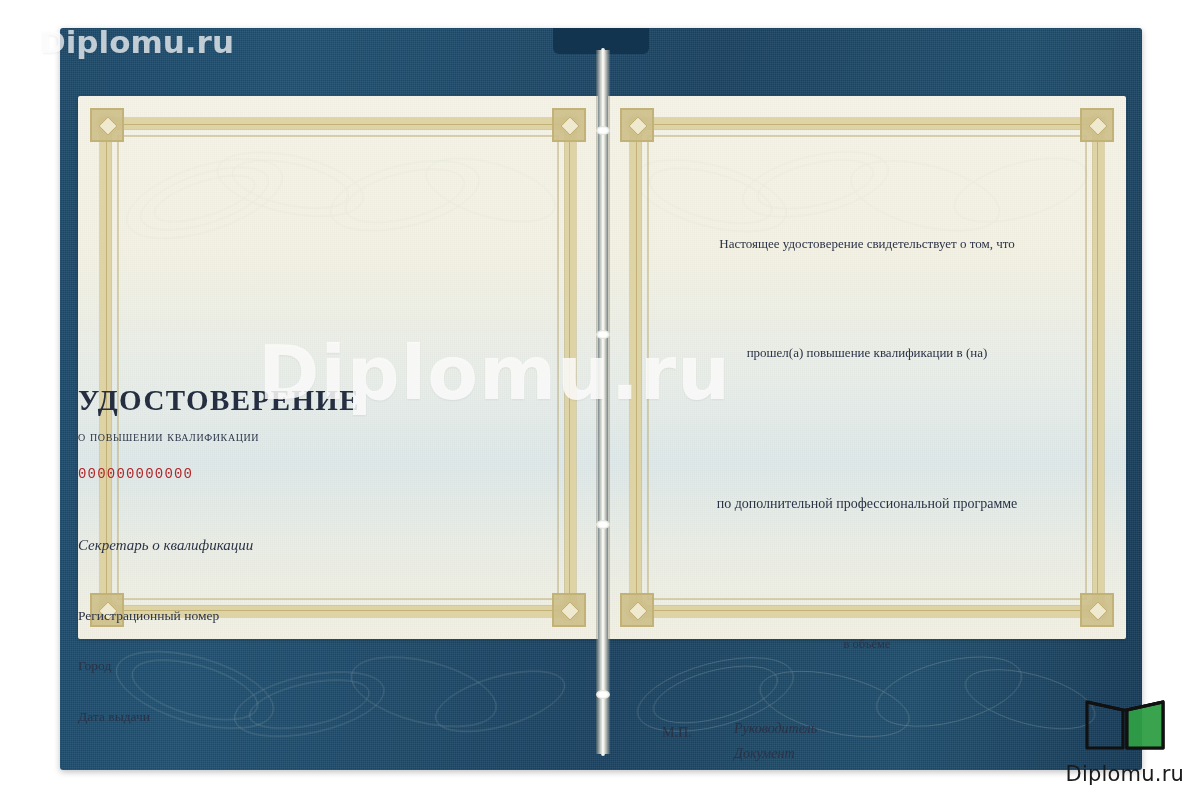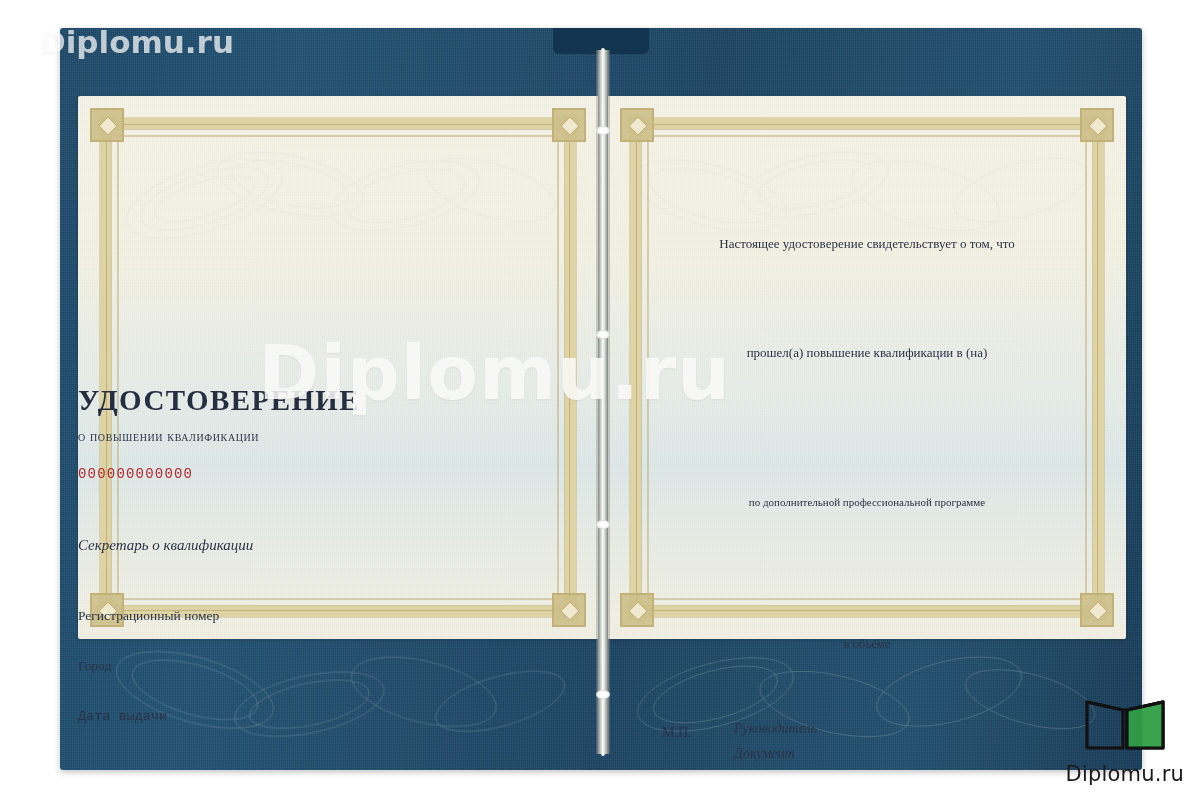--- a/index.html
+++ b/index.html
@@ -192,27 +192,27 @@
   }
   #qual-doc {
     left: 0; right: 0; top: 441px;
     font-size: 15px;
     font-style: italic;
     color: #2b3purple;
     color: #2b3346;
   }
   #reg-num { left: 0; right: 0; top: 512px; font-size: 13.5px; }
   #city    { left: 0; right: 0; top: 562px; font-size: 13.5px; }
-  #issue   { left: 0; right: 0; top: 613px; font-size: 13.5px; font-family: Liberation Mono, monospace; }
+  #issue   { left: 0; right: 0; top: 613px; font-size: 13.5px; }
 
   
   .r-line { position: absolute; text-align: center; white-space: nowrap; color: #2a3246; }
   #r-line1 { left: 0; right: 0; top: 140px; font-size: 13px; }
   #r-line2 { left: 0; right: 0; top: 249px; font-size: 13px; }
-  #r-line3 { left: 0; right: 0; top: 400px; font-size: 11px; }
+  #r-line3 { left: 0; right: 0; top: 400px; font-size: 14px; }
   #r-line4 { left: 0; right: 0; top: 541px; font-size: 12.5px; }
 
   #mp      { position: absolute; left: 54px; top: 629px; font-size: 14px; color: #2a3246; }
   #head    { position: absolute; left: 126px; top: 625px; font-size: 14px; font-style: italic; color: #2a3246; }
   #secr    { position: absolute; left: 126px; top: 650px; font-size: 14px; font-style: italic; color: #2a3246; }
 
   
   .wm {
     position: absolute;
     font-family: "DejaVu Sans", sans-serif;

